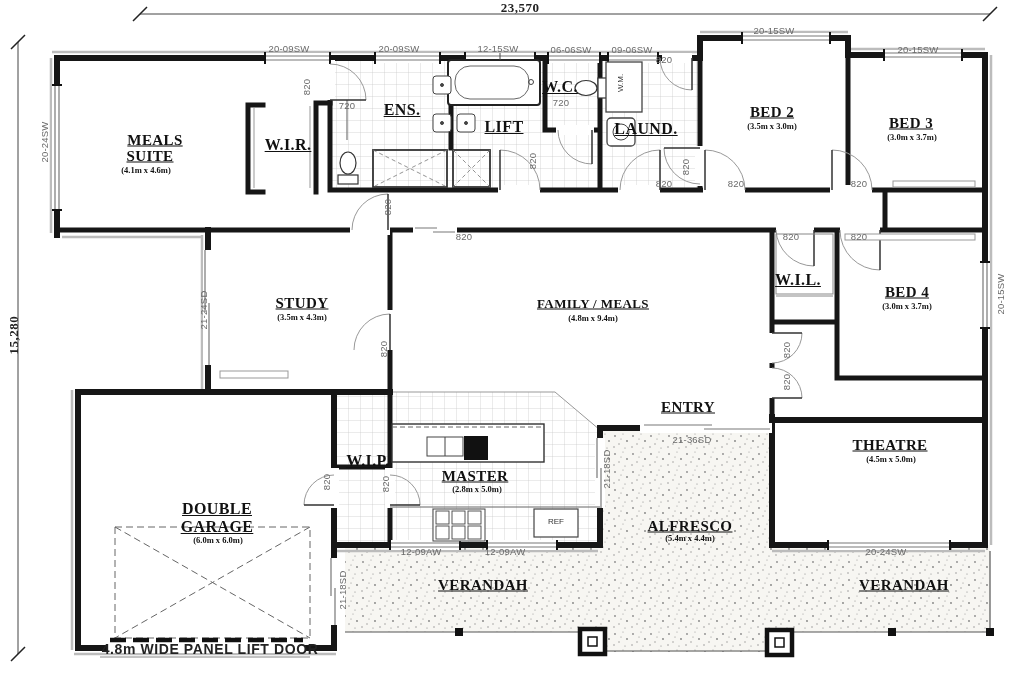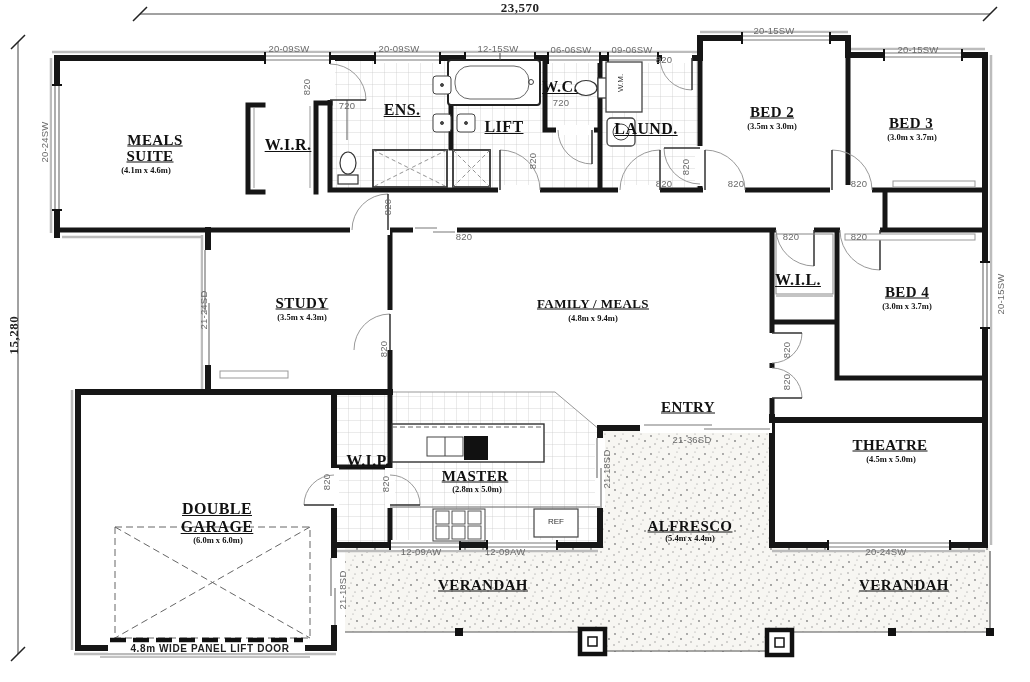--- a/index.html
+++ b/index.html
@@ -7,21 +7,21 @@
         font-family:"Liberation Serif",serif;}
   #plan svg{position:absolute;left:0;top:0;}
   .lbl{position:absolute;transform:translate(-50%,-50%);color:#111;white-space:nowrap;
        text-align:center;line-height:1;}
   .v{transform:translate(-50%,-50%) rotate(-90deg);}
   .rn{font-weight:bold;text-decoration:underline;font-size:15px;letter-spacing:.4px;}
   .sm{font-size:16px;}
   .rs{font-weight:bold;font-size:8.5px;}
   .wl{font-family:"Liberation Sans",sans-serif;font-size:9.5px;color:#6a6a6a;letter-spacing:.2px;}
   .dim{font-weight:bold;font-size:13px;color:#222;letter-spacing:.5px;}
-  .gd{font-family:"Liberation Sans",sans-serif;font-size:10px;color:#222;letter-spacing:.6px;font-weight:bold;}
+  .gd{font-family:"Liberation Sans",sans-serif;font-size:14px;color:#222;letter-spacing:.6px;font-weight:bold;}
   .fx{font-family:"Liberation Sans",sans-serif;font-size:8px;color:#333;}
 </style>
 </head>
 <body>
 
 <div id="plan">
 
 <svg width="1030" height="682" viewBox="0 0 1030 682">
   <defs>
     <pattern id="tiles" width="12" height="12" patternUnits="userSpaceOnUse">

